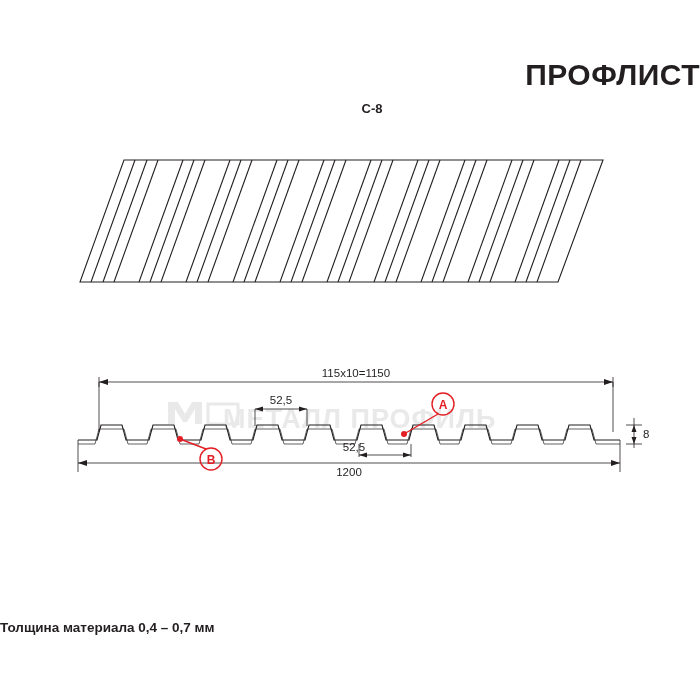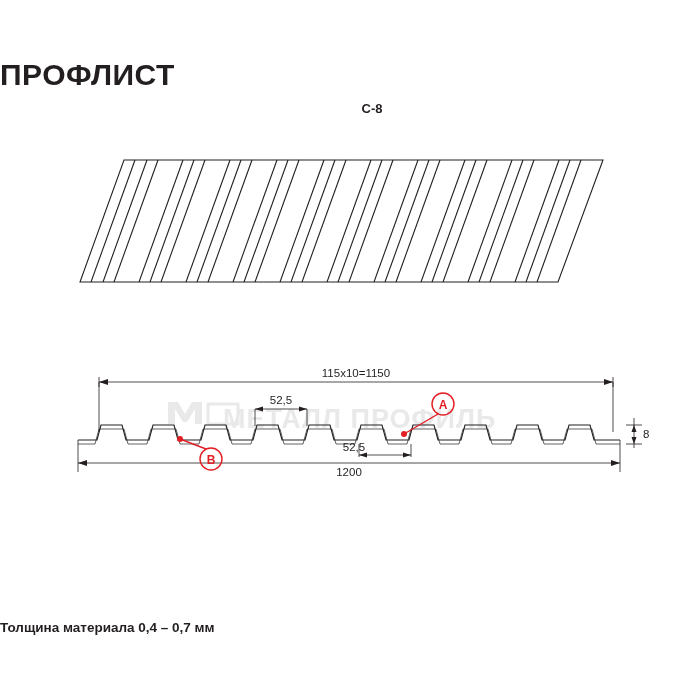--- a/index.html
+++ b/index.html
@@ -19,21 +19,21 @@
     position: absolute;
     left: 0; top: 0;
     width: 700px;
     height: 700px;
   }
   .title {
     position: absolute;
     top: 58px;
     left: 0;
     width: 700px;
-    text-align: left;
+    text-align: right;
     font-size: 30px;
     font-weight: bold;
     letter-spacing: 0.5px;
     color: #231f20;
   }
   .subtitle {
     position: absolute;
     top: 101px;
     left: 0;
     width: 700px;

